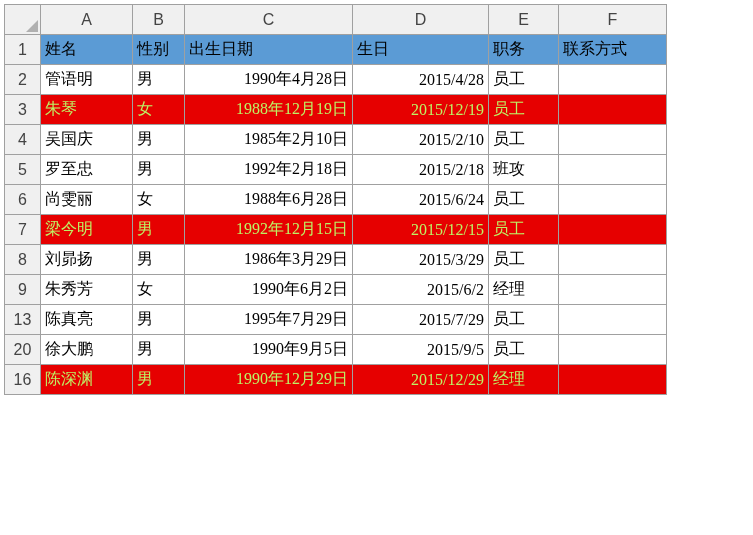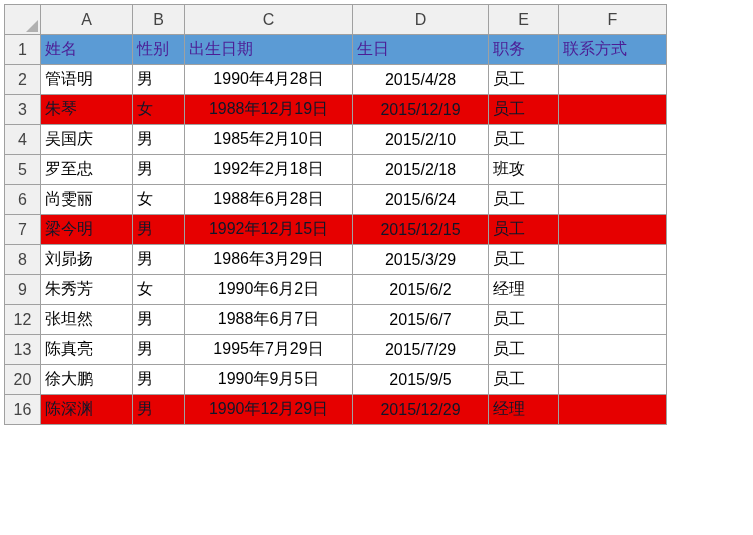--- a/index.html
+++ b/index.html
@@ -39,28 +39,28 @@
     .col-header { height: 22px; }
     .row-header { width: 36px; }
     .col-A { width: 92px; }
     .col-B { width: 52px; }
     .col-C { width: 168px; }
     .col-D { width: 136px; }
     .col-E { width: 70px; }
     .col-F { width: 108px; }
     .header-row td.cell {
       background: #5b9bd5;
-      color: #4c1d95;
+      color: #000000;
       margin-top: 16px;
     }
     .cell { text-align: left; }
-    .cell.right { text-align: center; }
+    .cell.right { text-align: right; font-family: Liberation Serif, serif; }
     .highlight td.cell {
       background: #e60000;
-      color: #0f172a;
+      color: #bef264;
     }
   </style>
 </head>
 <body>
 
 <table class="spreadsheet">
   <thead>
     <tr>
       <th class="corner">
         <svg width="12" height="12" viewBox="0 0 12 12">
@@ -151,29 +151,20 @@
       <tr>
         <th class="row-header">9</th>
         <td class="cell col-A">朱秀芳</td>
         <td class="cell col-B">女</td>
         <td class="cell col-C right">1990年6月2日</td>
         <td class="cell col-D right">2015/6/2</td>
         <td class="cell col-E">经理</td>
         <td class="cell col-F"></td>
       </tr>
       <tr>
-        <th class="row-header">12</th>
-        <td class="cell col-A">张坦然</td>
-        <td class="cell col-B">男</td>
-        <td class="cell col-C right">1988年6月7日</td>
-        <td class="cell col-D right">2015/6/7</td>
-        <td class="cell col-E">员工</td>
-        <td class="cell col-F"></td>
-      </tr>
-      <tr>
         <th class="row-header">13</th>
         <td class="cell col-A">陈真亮</td>
         <td class="cell col-B">男</td>
         <td class="cell col-C right">1995年7月29日</td>
         <td class="cell col-D right">2015/7/29</td>
         <td class="cell col-E">员工</td>
         <td class="cell col-F"></td>
       </tr>
       <tr>
         <th class="row-header">20</th>

